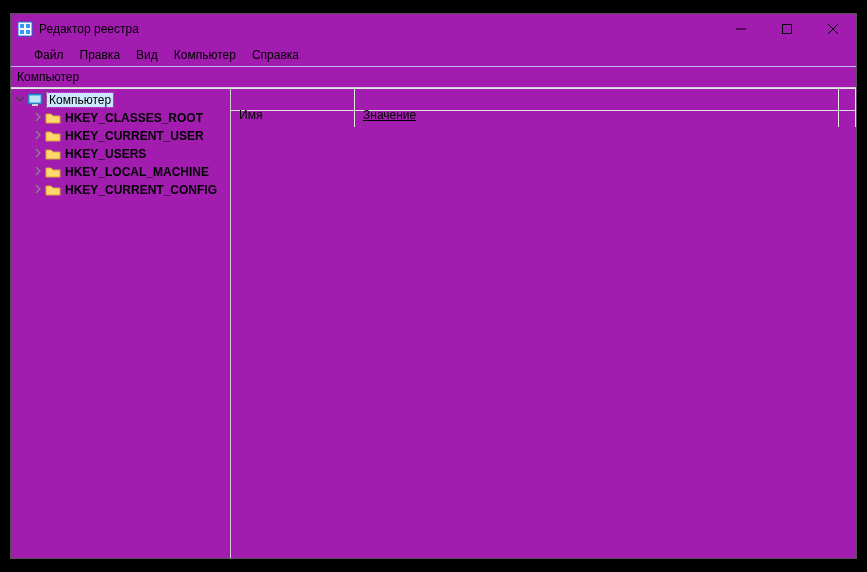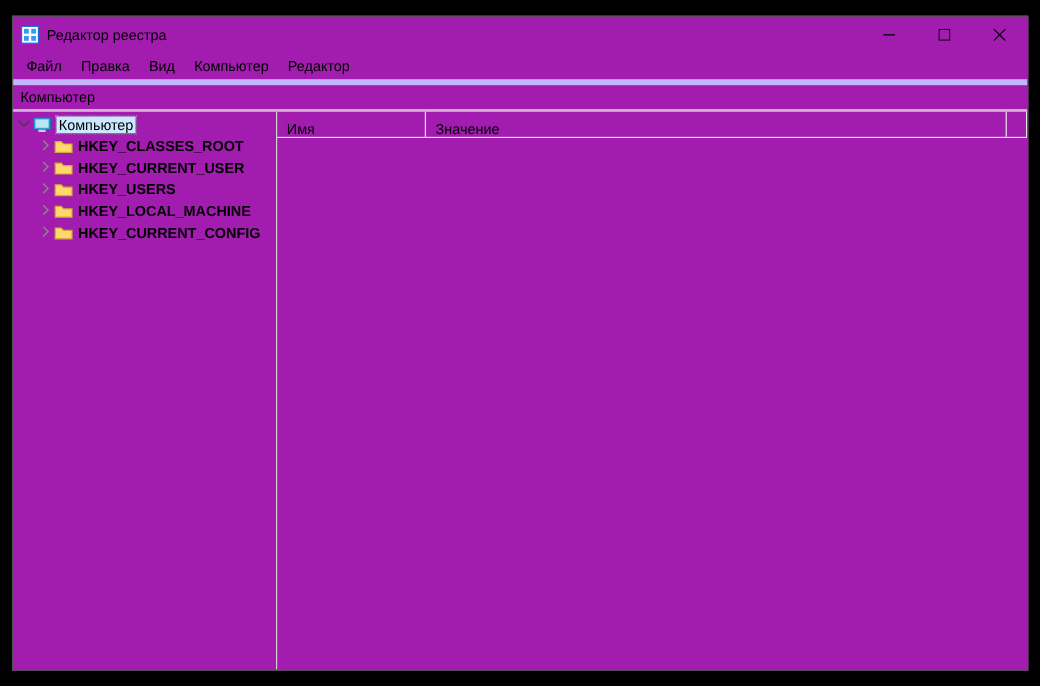--- a/index.html
+++ b/index.html
@@ -37,22 +37,22 @@
   .win-controls { margin-left: auto; display: flex; }
   .win-btn {
     width: 46px; height: 30px;
     display: flex; align-items: center; justify-content: center;
     font-family: "Segoe UI Symbol", sans-serif;
     font-size: 10px;
   }
   .menubar {
     display: flex;
     gap: 2px;
-    padding: 2px 4px;
-    border-bottom: 5px solid #c4b5fd;
+    padding: 2px 16px;
+    border-bottom: 1px solid #c4b5fd;
   }
   .menu-item {
     padding: 2px 7px;
     font-size: 12px;
   }
   .addressbar {
     padding: 3px 6px;
     border-bottom: 1px solid #d0d0d0;
     font-size: 12px;
   }
@@ -98,27 +98,27 @@
     flex: 1;
     display: flex;
     flex-direction: column;
   }
   .list-header {
     display: flex;
     height: 22px;
     border-bottom: 1px solid #e0e0e0;
   }
   .list-header .col {
-    padding: 8px 8px;
+    padding: 19px 8px;
     border-right: 1px solid #e5e5e5;
     font-size: 12px;
   }
   .col-name { width: 124px; }
   .col-type { width: 120px; }
-  .col-value { flex: 1; }
+  .col-value { flex: 1; text-decoration: underline; }
   .col-spacer { width: 14px; border-right: none; }
   .list-body { flex: 1; }
 </style>
 </head>
 <body>
 
 <div class="window">
 
   <div class="titlebar">
     <span class="app-icon">
@@ -149,21 +149,21 @@
         </svg>
       </div>
     </div>
   </div>
 
   <div class="menubar">
     <div class="menu-item">Файл</div>
     <div class="menu-item">Правка</div>
     <div class="menu-item">Вид</div>
     <div class="menu-item">Компьютер</div>
-    <div class="menu-item">Редактор</div>
+    <div class="menu-item">Справка</div>
   </div>
 
   <div class="addressbar">
     <span>Компьютер</span>
   </div>
 
   <div class="content">
     <div class="tree-pane">
       <div class="tree-node selected">
         <span class="arrow expanded">

